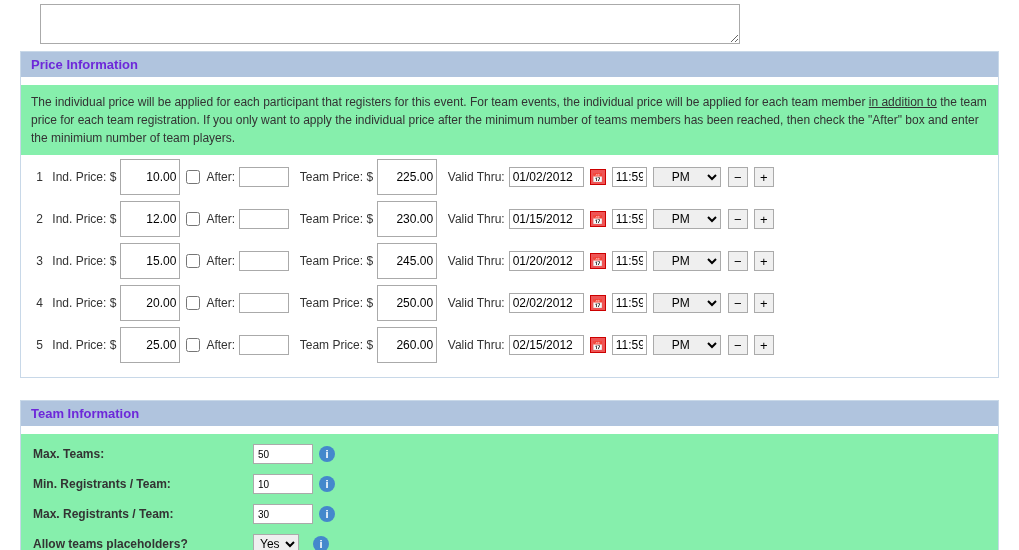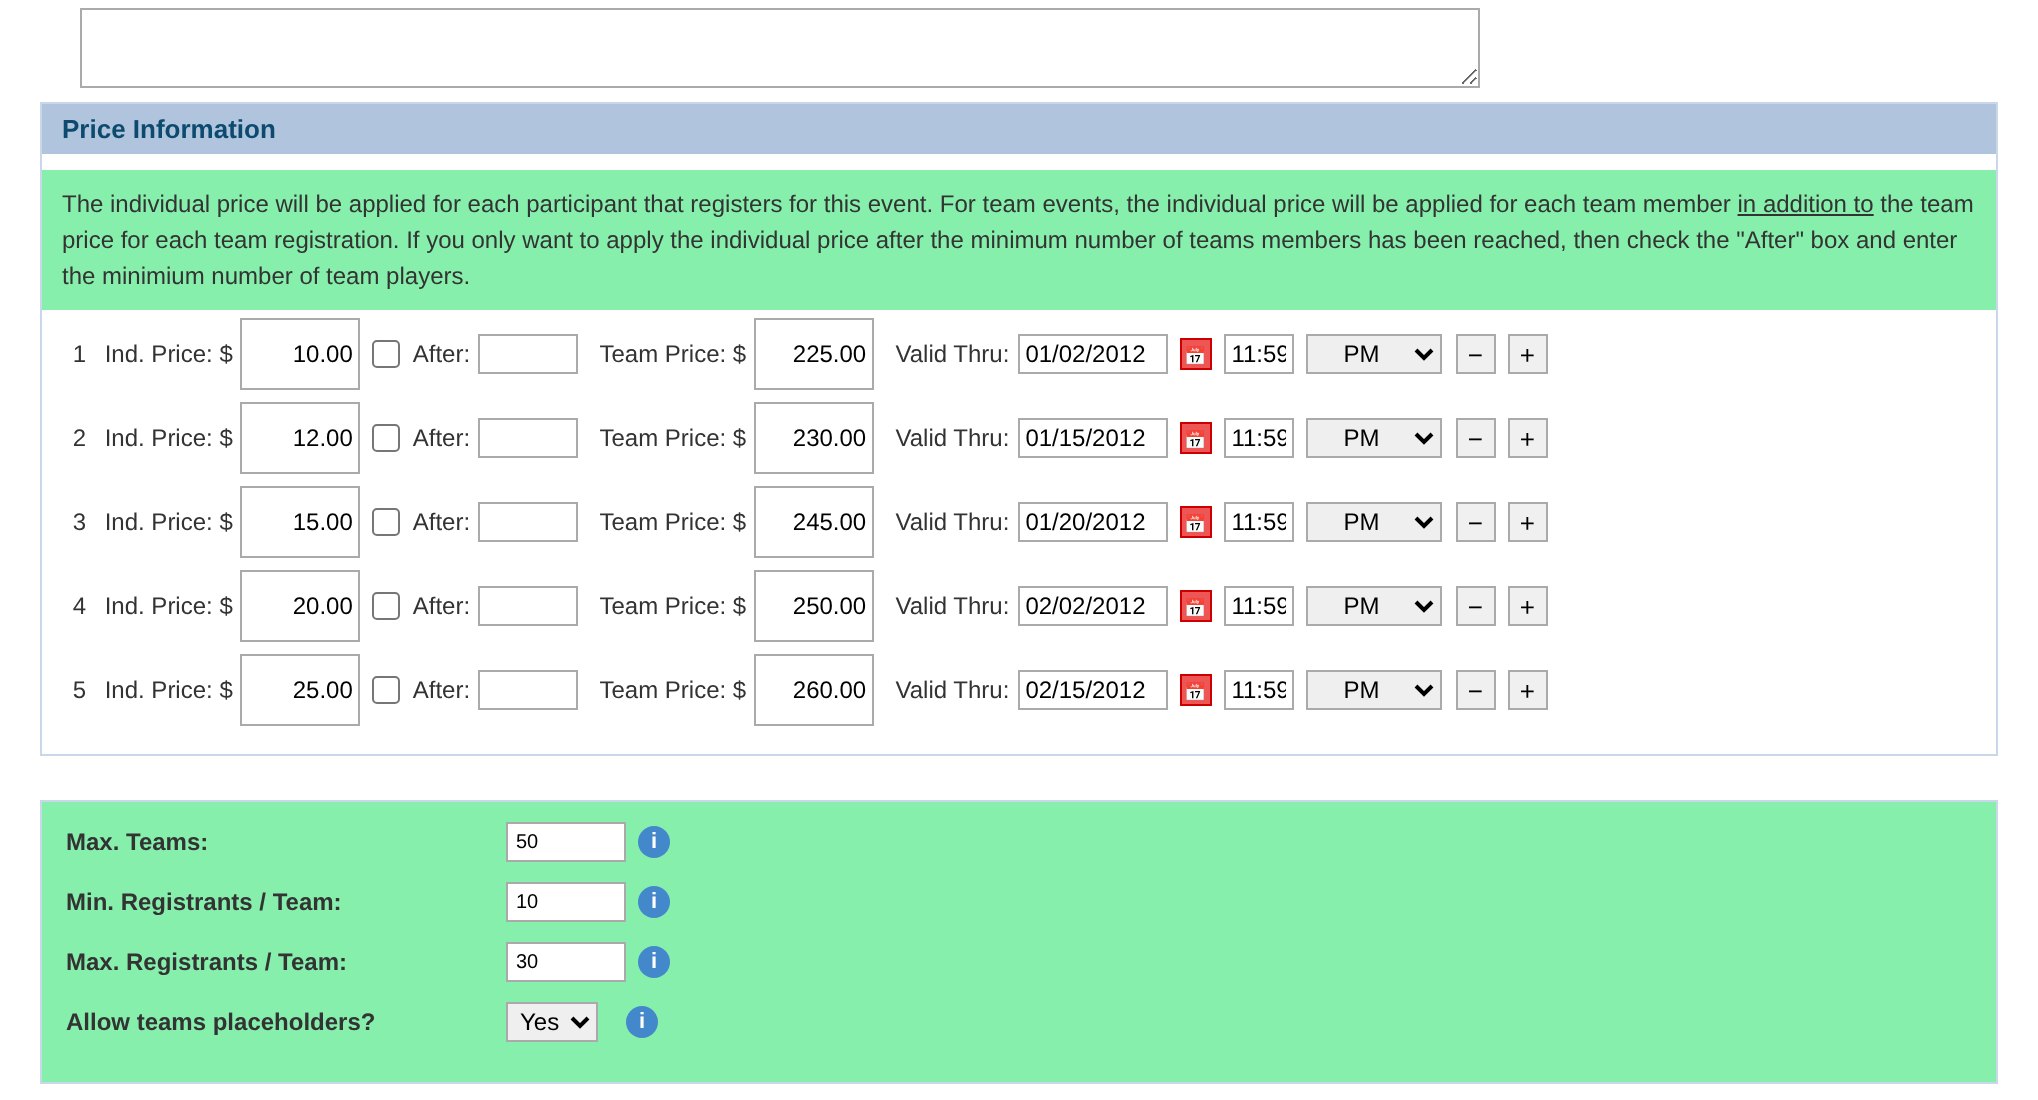--- a/index.html
+++ b/index.html
@@ -21,21 +21,21 @@
     }
     .top-textarea-area textarea {
       width: 700px;
       height: 40px;
       resize: both;
       border: 1px solid #aaa;
       font-size: 12px;
     }
     .section-header {
       background: #b0c4de;
-      color: #0c4a6e;
+      color: #6d28d9;
       font-weight: bold;
       font-size: 13px;
       padding: 5px 10px;
       margin-bottom: 8px;
     }
     .section-block {
       margin: 0 20px 12px 20px;
       border: 1px solid #c8d8e8;
     }
     .section-desc {
@@ -313,20 +313,23 @@
         <button class="minus-btn">−</button>
         <button class="plus-btn">+</button>
       </div>
 
     </div>
   </div>
 
   <div class="spacer"></div>
 
   <div class="section-block">
+    <div class="section-header">
+      <span>Team Information</span>
+    </div>
     <div class="team-info-block">
 
       <div class="team-row">
         <span class="team-label">Max. Teams:</span>
         <input type="text" class="team-input" value="50" style="">
         <span class="info-icon">i</span>
       </div>
 
       <div class="team-row">
         <span class="team-label">Min. Registrants / Team:</span>

